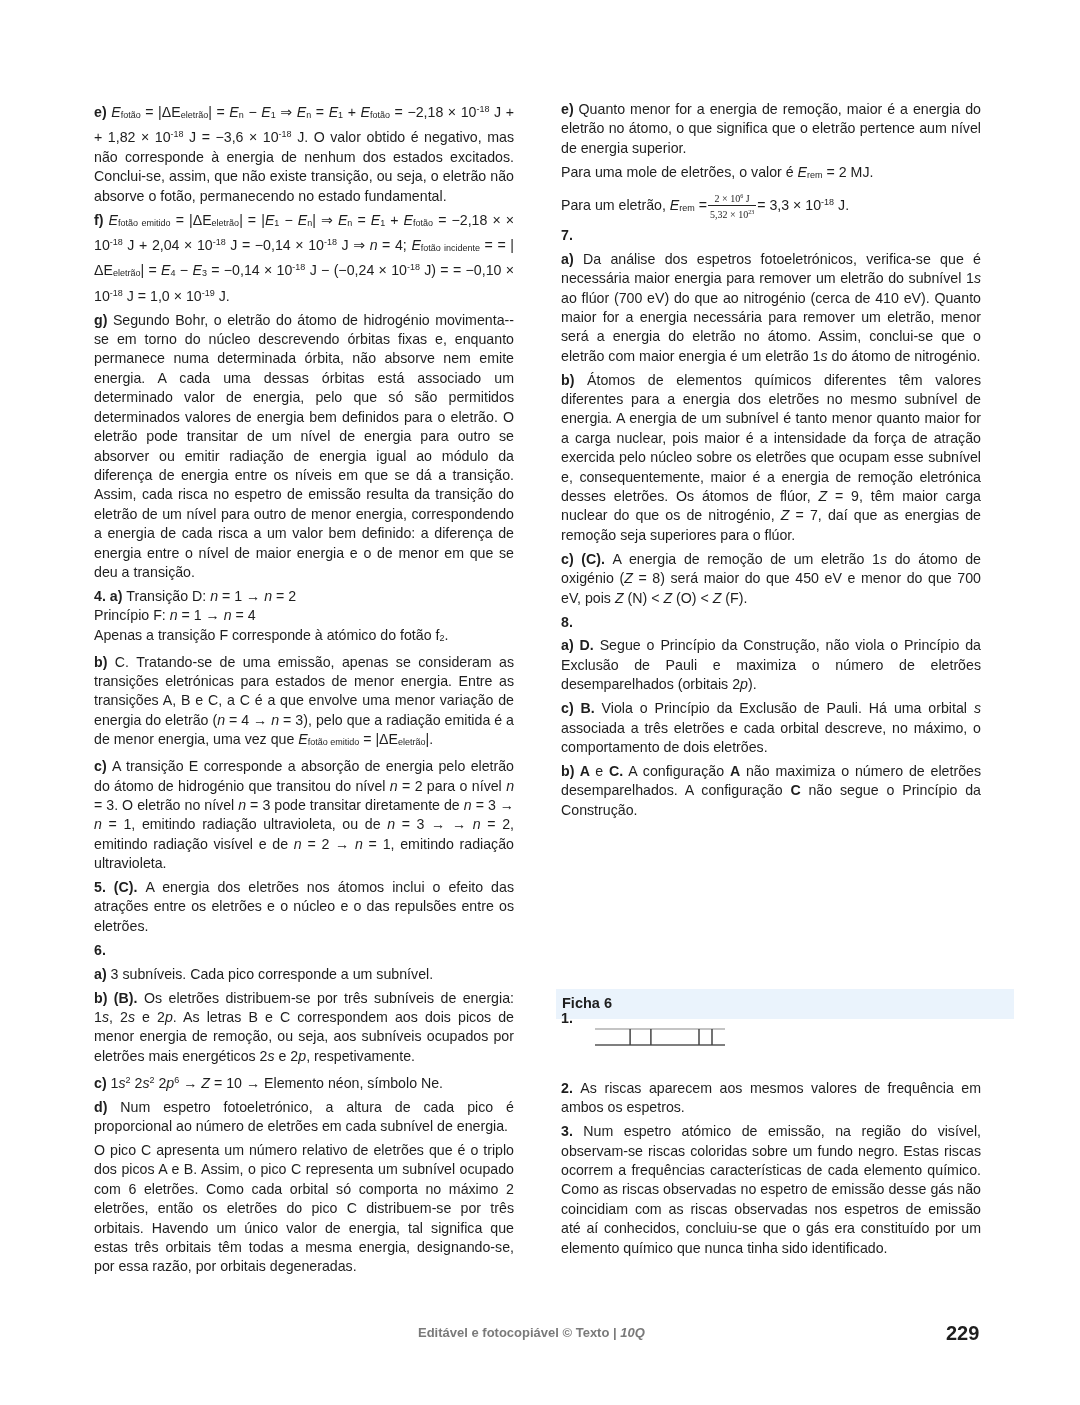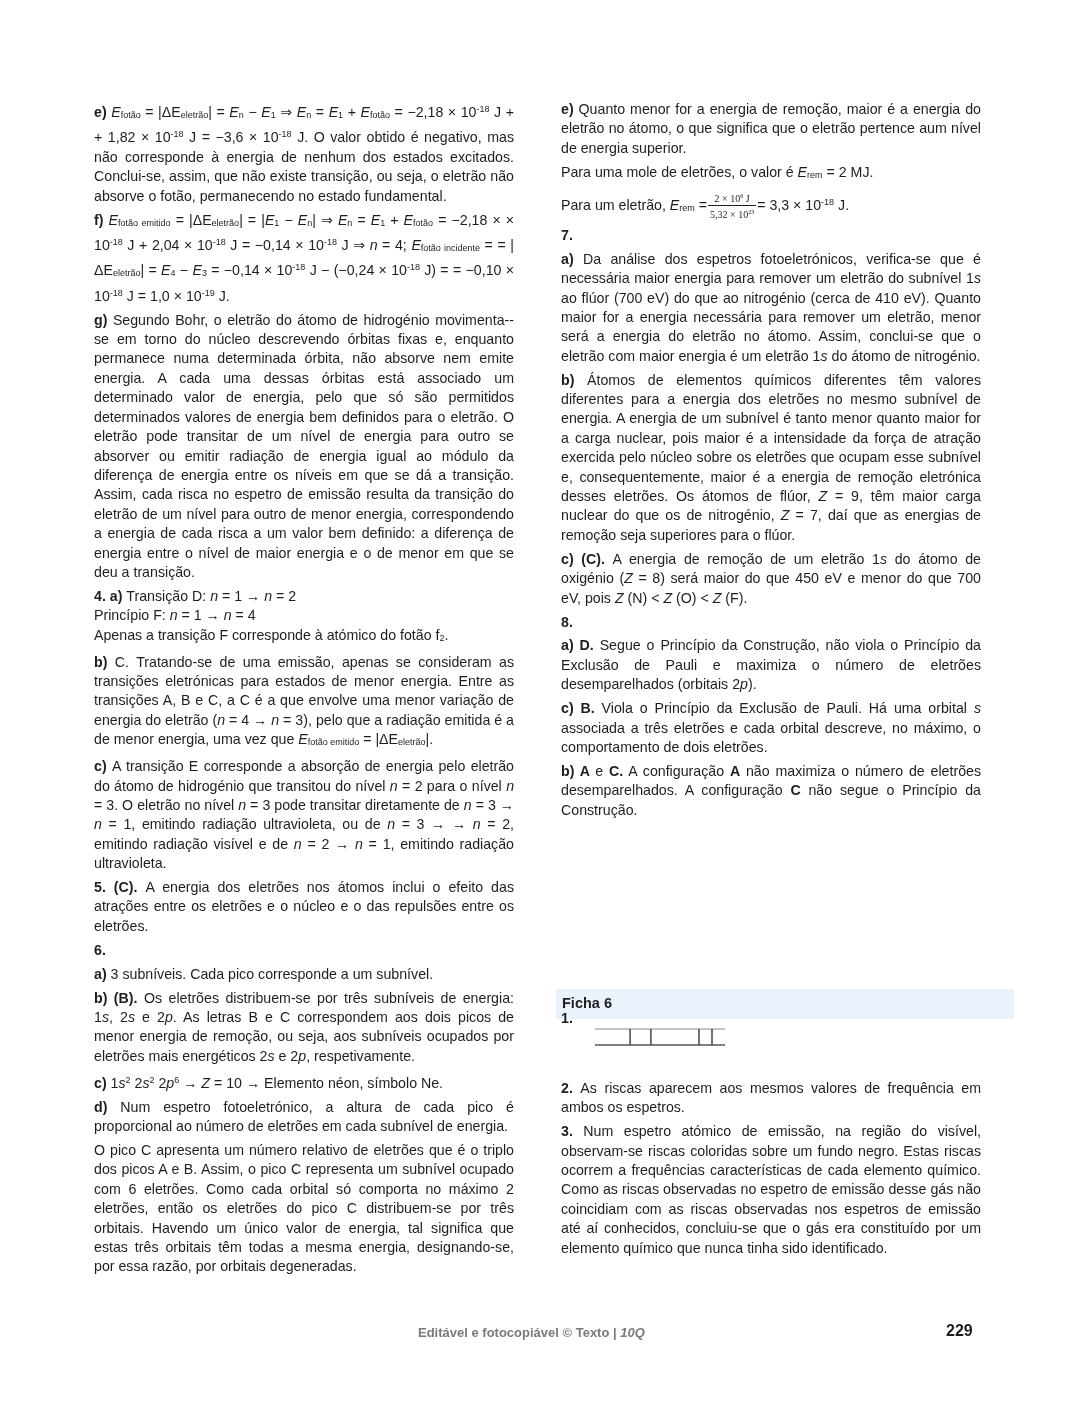--- a/index.html
+++ b/index.html
@@ -18,21 +18,21 @@
   .frac .num { display: block; border-bottom: 1px solid #1e1e1e; padding: 0 2px; }
   .frac .den { display: block; padding: 0 2px; }
   .frac sup { font-size: 6px; }
   .ficha-header { position: absolute; left: 556px; top: 949px; width: 458px; height: 30px;
                   background: #eaf3fc; margin-top: 40px; }
   .ficha-title { position: absolute; left: 6px; top: 6px; font-weight: bold; font-size: 14.5px; color: #1e1e1e; }
   .spectrum { position: absolute; left: 595px; top: 1025px; }
   #ficha-col { position: absolute; left: 561px; top: 1009px; width: 420px; font-size: 14.2px; line-height: 19.4px; }
   .footer { position: absolute; top: 1325px; left: 418px; font-size: 13px; color: #7a7a7a; font-weight: bold; }
   .footer .i { font-style: italic; }
-  .page-num { position: absolute; top: 1322px; left: 946px; font-size: 16px; font-weight: bold; color: #1e1e1e; }
+  .page-num { position: absolute; top: 1322px; left: 946px; font-size: 20px; font-weight: bold; color: #1e1e1e; }
 </style>
 </head>
 <body>
 
 <div id="col-left" class="col">
     <div class="para"><span class="b">e) </span><span class="i">E</span><span class="sub">fotão</span><span> = |ΔE</span><span class="sub">eletrão</span><span>| = </span><span class="i">E</span><span class="sub">n</span><span> − </span><span class="i">E</span><span class="sub">1</span><span> ⇒ </span><span class="i">E</span><span class="sub">n</span><span> = </span><span class="i">E</span><span class="sub">1</span><span> + </span><span class="i">E</span><span class="sub">fotão</span><span> = −2,18 × 10</span><span class="sup">-18</span><span> J + + 1,82 × 10</span><span class="sup">-18</span><span> J = −3,6 × 10</span><span class="sup">-18</span><span> J. O valor obtido é negativo, mas não corresponde à energia de nenhum dos estados excitados. Conclui-se, assim, que não existe transição, ou seja, o eletrão não absorve o fotão, permanecendo no estado fundamental.</span></div>
     <div class="para"><span class="b">f) </span><span class="i">E</span><span class="sub">fotão emitido</span><span> = |ΔE</span><span class="sub">eletrão</span><span>| = |</span><span class="i">E</span><span class="sub">1</span><span> − </span><span class="i">E</span><span class="sub">n</span><span>| ⇒ </span><span class="i">E</span><span class="sub">n</span><span> = </span><span class="i">E</span><span class="sub">1</span><span> + </span><span class="i">E</span><span class="sub">fotão</span><span> = −2,18 × × 10</span><span class="sup">-18</span><span> J + 2,04 × 10</span><span class="sup">-18</span><span> J = −0,14 × 10</span><span class="sup">-18</span><span> J ⇒ </span><span class="i">n</span><span> = 4; </span><span class="i">E</span><span class="sub">fotão incidente</span><span> = = |ΔE</span><span class="sub">eletrão</span><span>| = </span><span class="i">E</span><span class="sub">4</span><span> − </span><span class="i">E</span><span class="sub">3</span><span> = −0,14 × 10</span><span class="sup">-18</span><span> J − (−0,24 × 10</span><span class="sup">-18</span><span> J) = = −0,10 × 10</span><span class="sup">-18</span><span> J = 1,0 × 10</span><span class="sup">-19</span><span> J.</span></div>
     <div class="para"><span class="b">g) </span><span>Segundo Bohr, o eletrão do átomo de hidrogénio movimenta--se em torno do núcleo descrevendo órbitas fixas e, enquanto permanece numa determinada órbita, não absorve nem emite energia. A cada uma dessas órbitas está associado um determinado valor de energia, pelo que só são permitidos determinados valores de energia bem definidos para o eletrão. O eletrão pode transitar de um nível de energia para outro se absorver ou emitir radiação de energia igual ao módulo da diferença de energia entre os níveis em que se dá a transição. Assim, cada risca no espetro de emissão resulta da transição do eletrão de um nível para outro de menor energia, correspondendo a energia de cada risca a um valor bem definido: a diferença de energia entre o nível de maior energia e o de menor em que se deu a transição.</span></div>
     <div class="para tight"><span class="b">4. a) </span><span>Transição D: </span><span class="i">n</span><span> = 1 → </span><span class="i">n</span><span> = 2</span></div>
     <div class="para tight"><span>Princípio F: </span><span class="i">n</span><span> = 1 → </span><span class="i">n</span><span> = 4</span></div>

